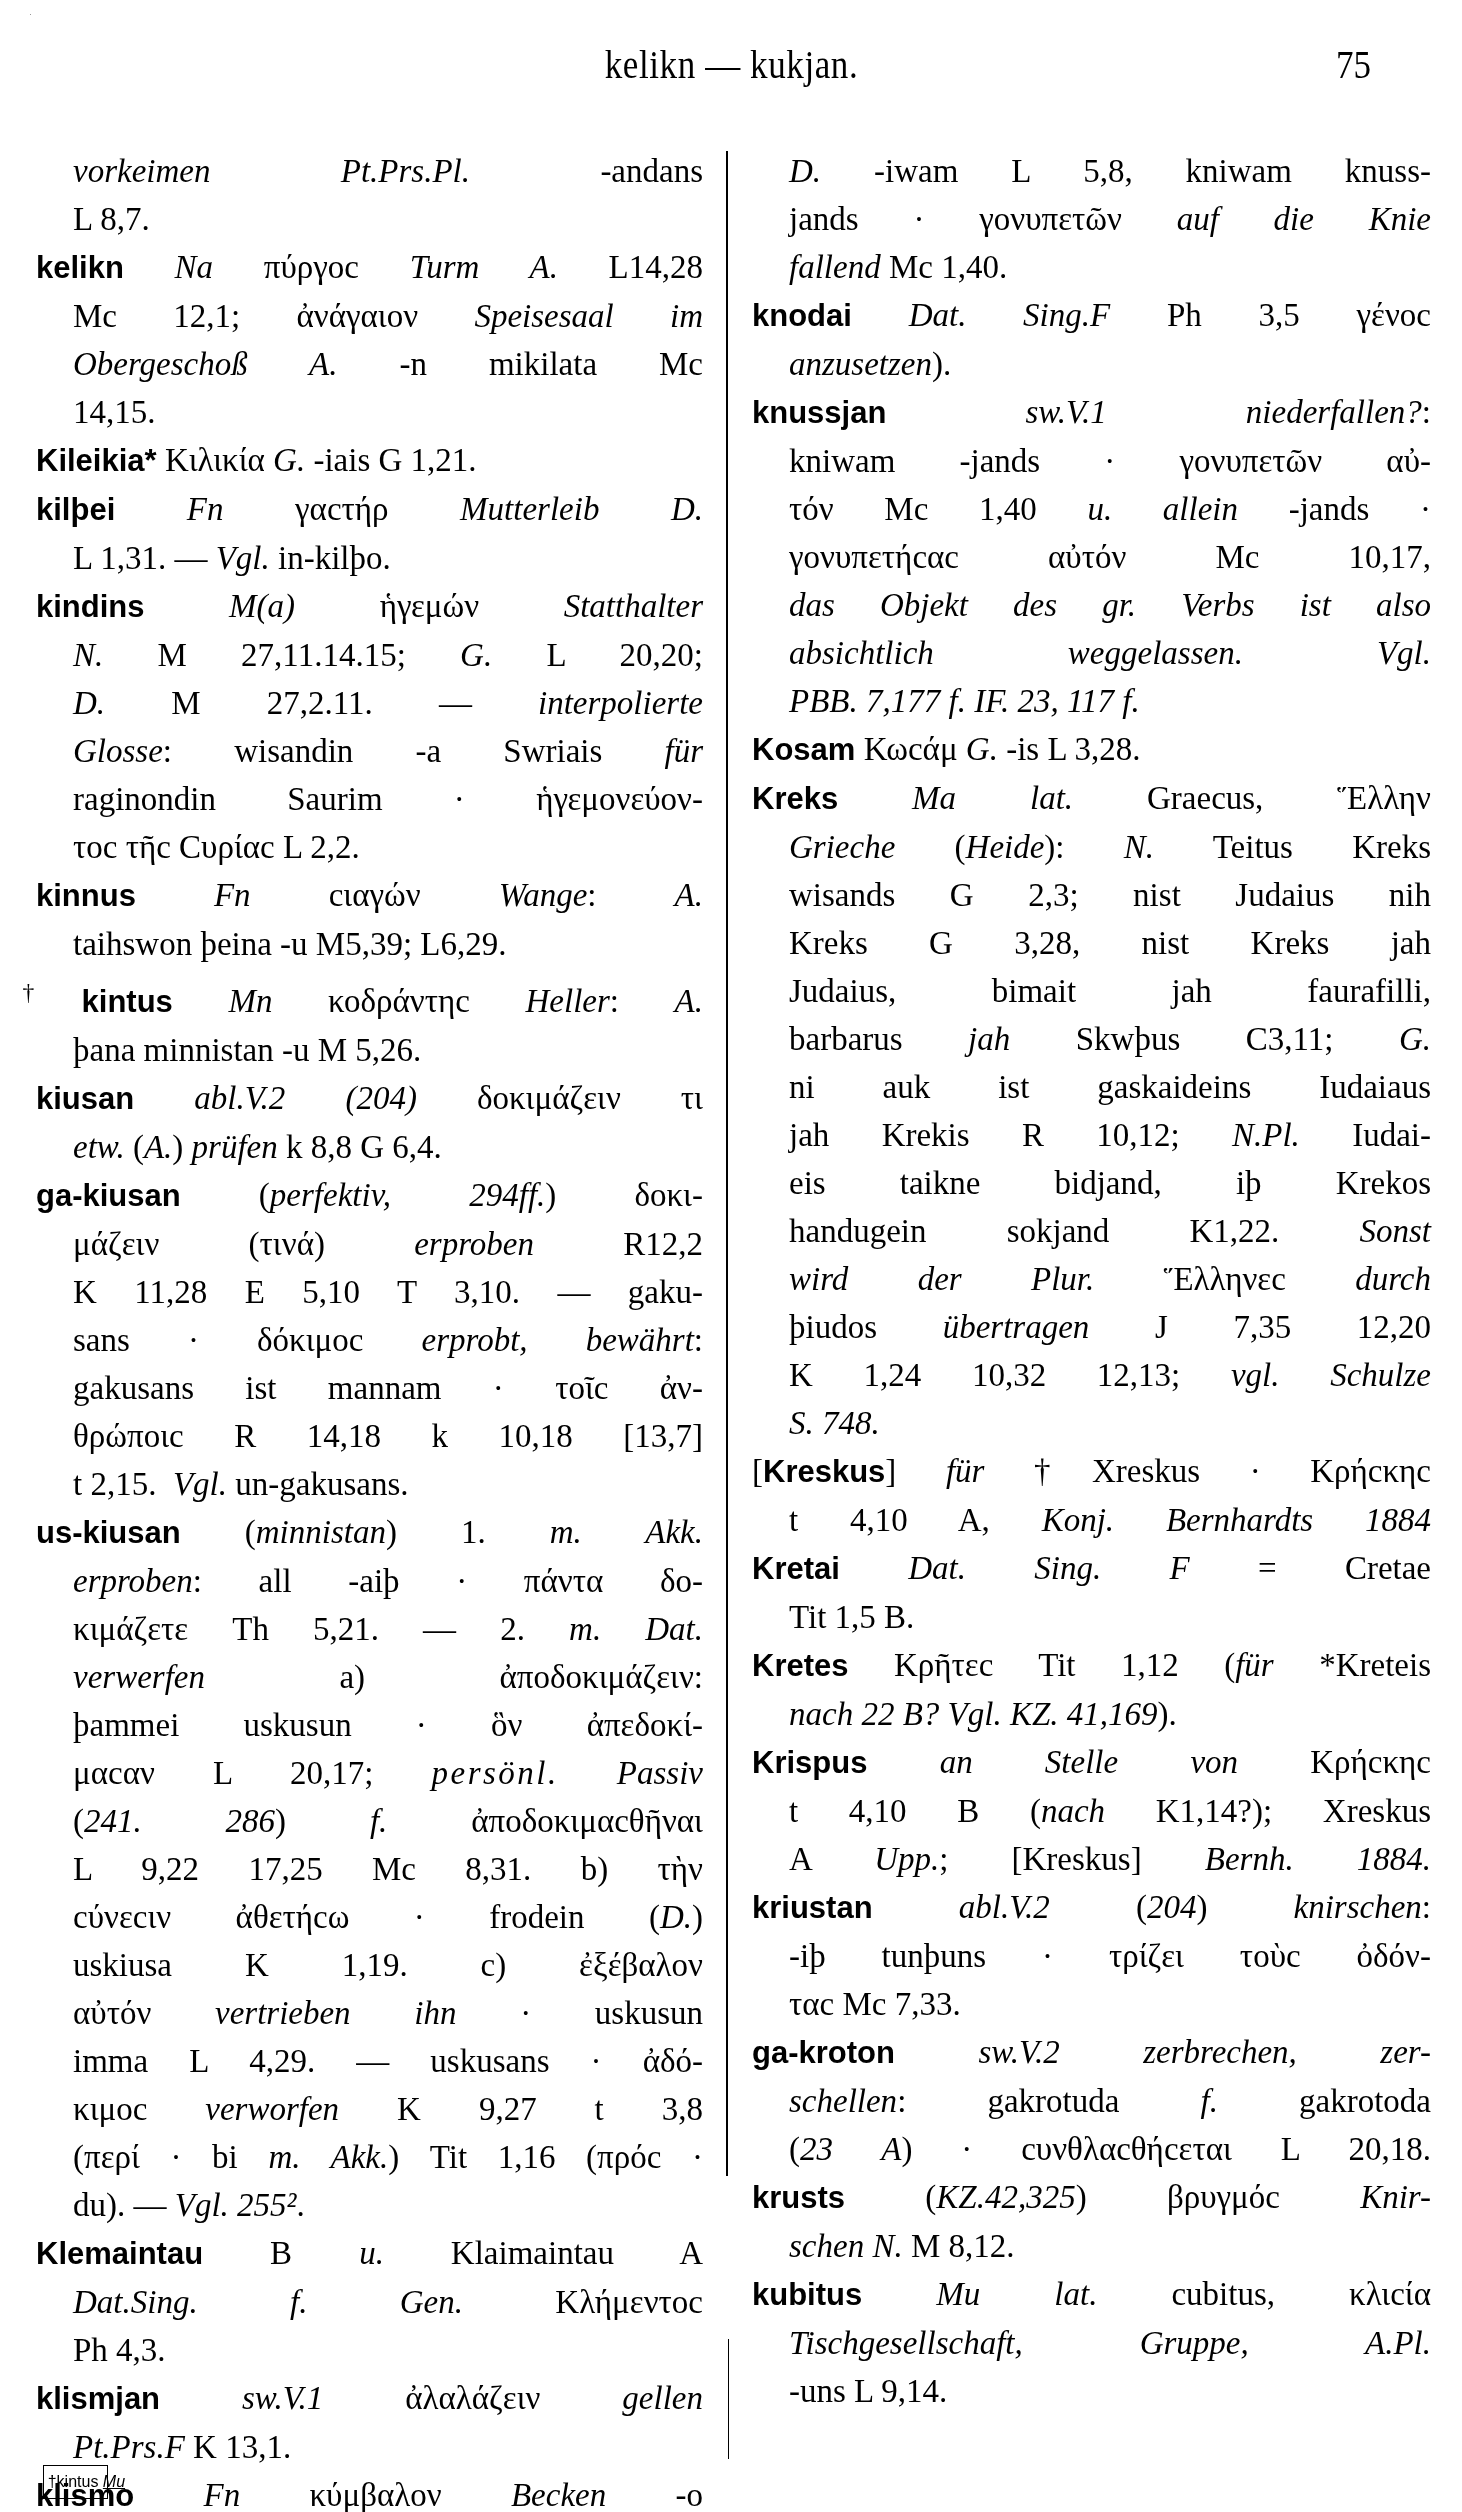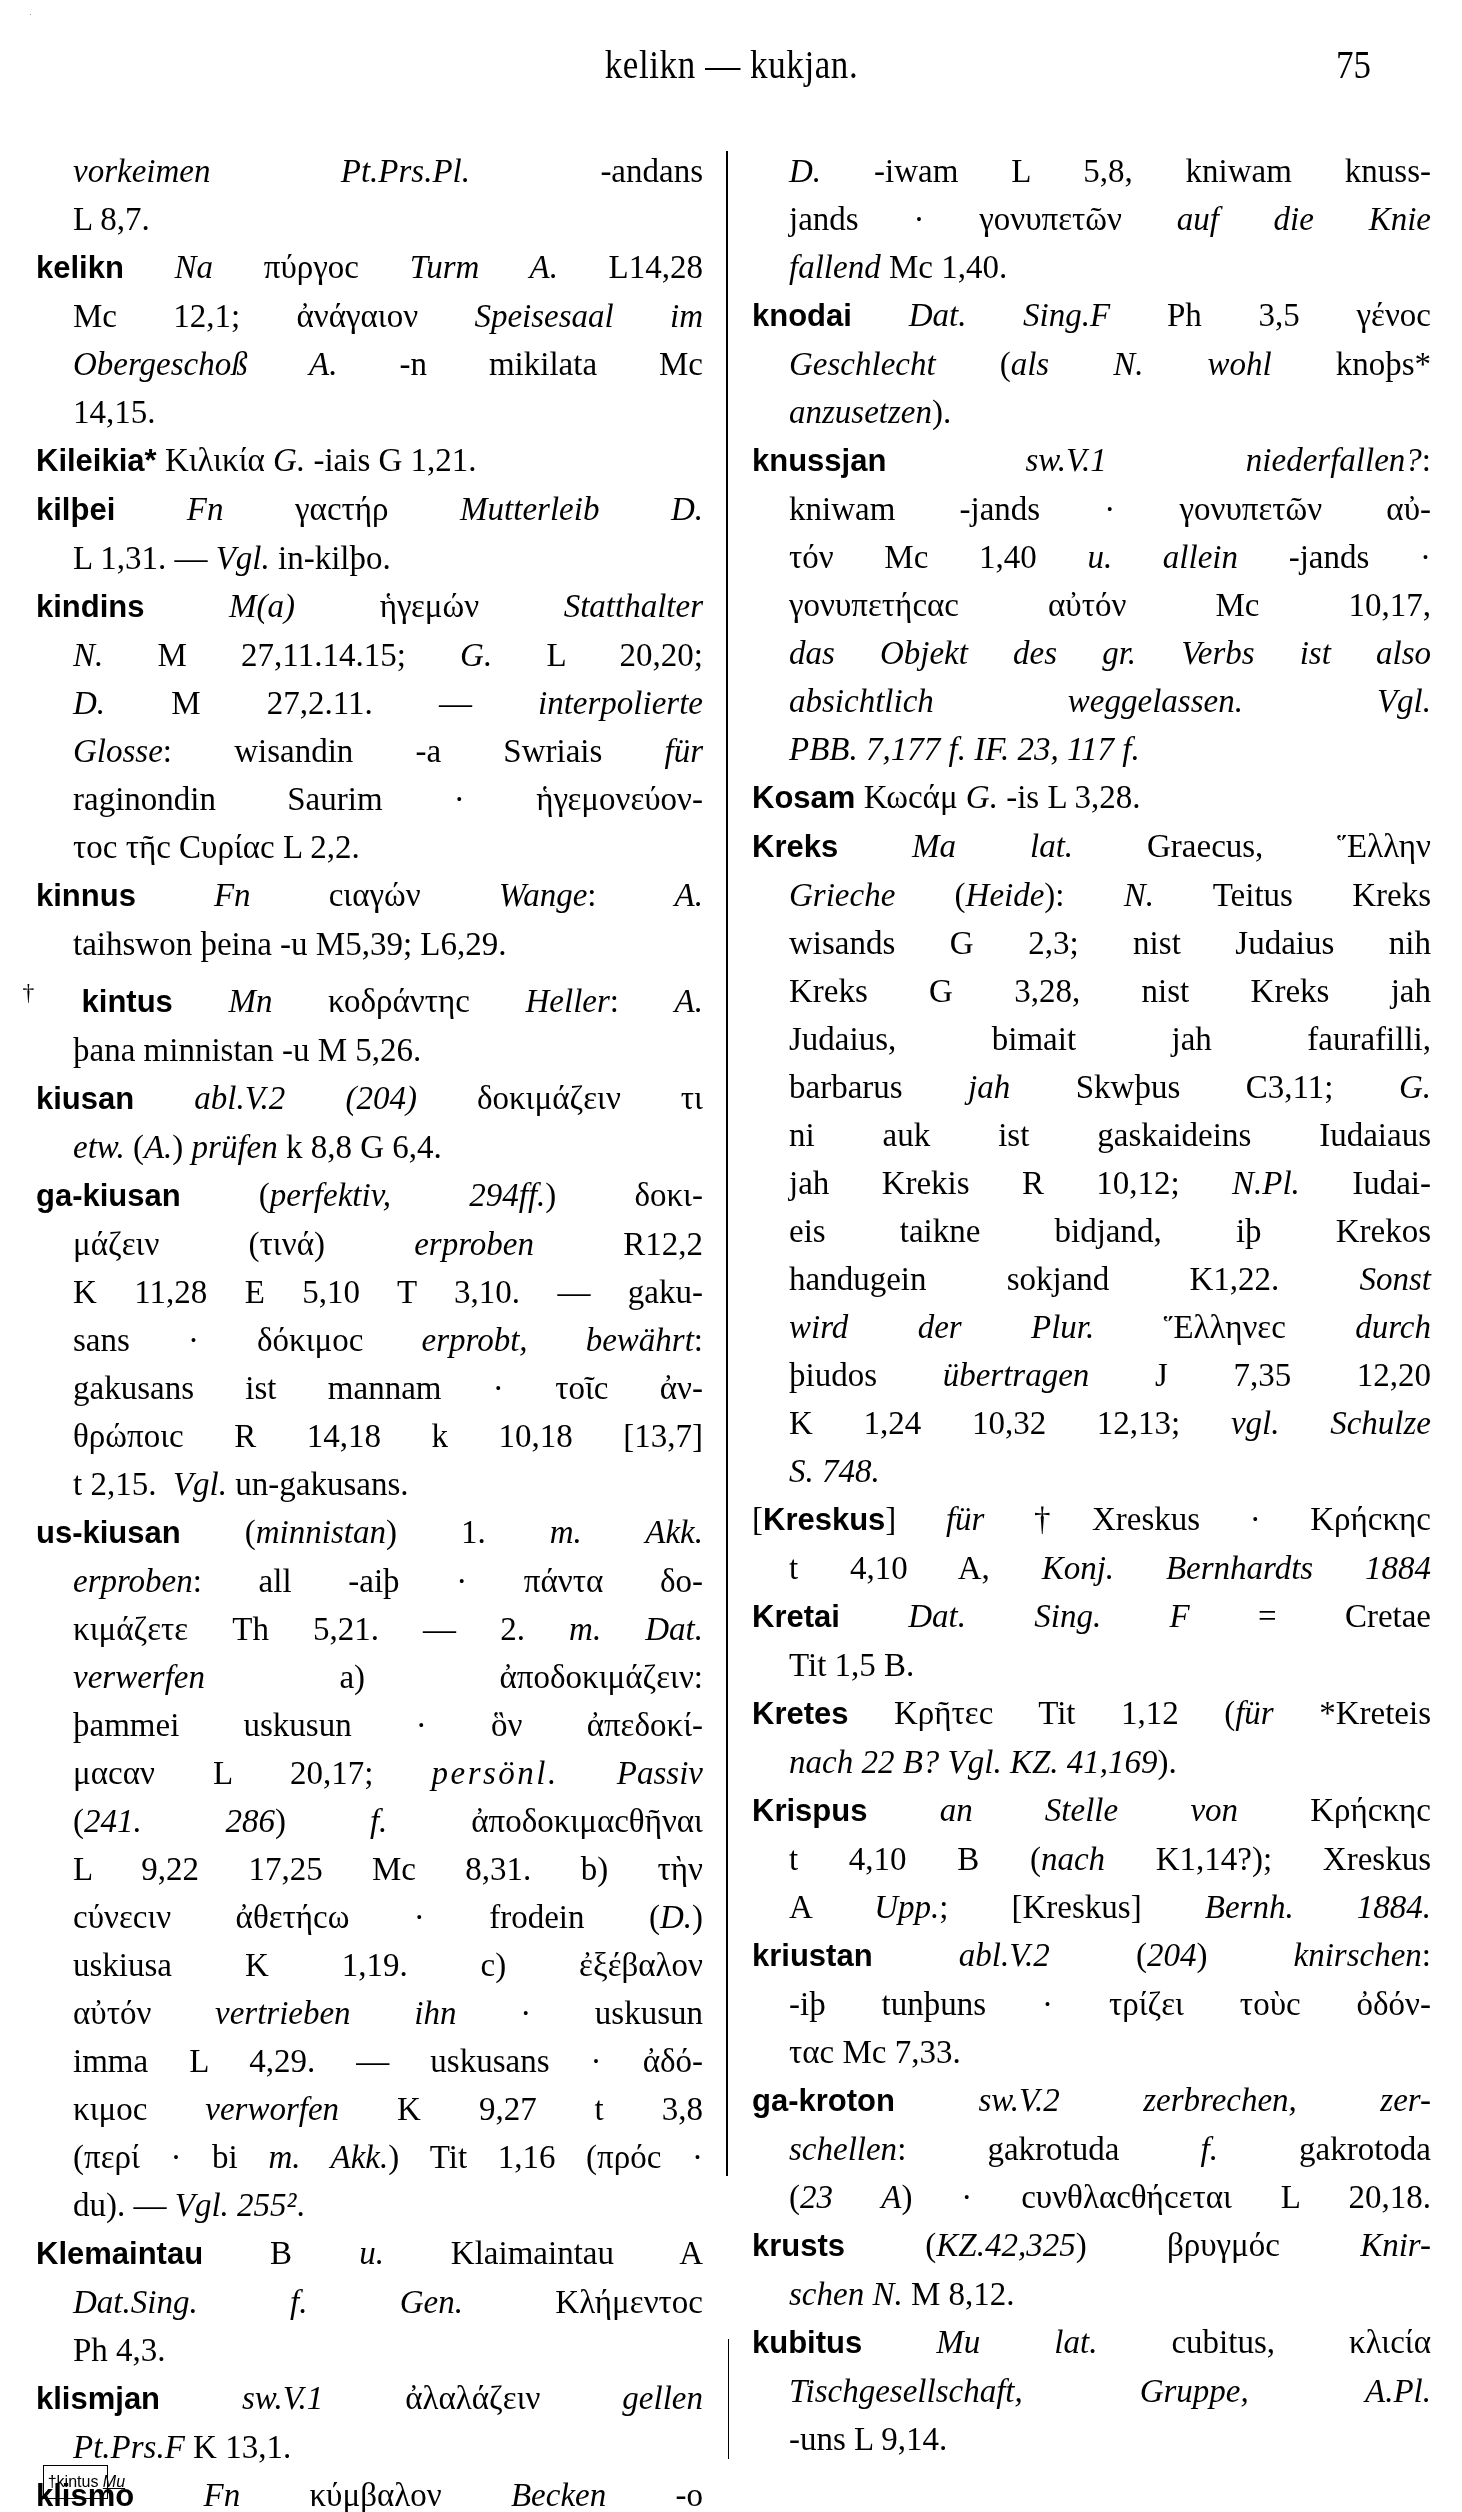--- a/index.html
+++ b/index.html
@@ -145,21 +145,20 @@
 </div>
 
 <div class="col col-right">
   <div class="entry">
     <span class="line ind"><span class="it">D.</span> -iwam L 5,8, kniwam knuss-</span>
     <span class="line ind">jands · γονυπετῶν <span class="it">auf die Knie</span></span>
     <span class="line ind last"><span class="it">fallend</span> Mc 1,40.</span>
   </div>
   <div class="entry">
     <span class="line"><span class="hw">knodai</span> <span class="it">Dat. Sing.F</span> Ph 3,5 γένοc</span>
-    <span class="line ind"><span class="it">Geschlecht</span> (<span class="it">als N. wohl</span> knoþs*</span>
     <span class="line ind last"><span class="it">anzusetzen</span>).</span>
   </div>
   <div class="entry">
     <span class="line"><span class="hw">knussjan</span> <span class="it">sw.V.1</span> <span class="it">niederfallen?</span>:</span>
     <span class="line ind">kniwam -jands · γονυπετῶν αὐ-</span>
     <span class="line ind">τόν Mc 1,40 <span class="it">u. allein</span> -jands ·</span>
     <span class="line ind">γονυπετήcαc αὐτόν Mc 10,17,</span>
     <span class="line ind it">das Objekt des gr. Verbs ist also</span>
     <span class="line ind it">absichtlich weggelassen. Vgl.</span>
     <span class="line ind it last">PBB. 7,177 f. IF. 23, 117 f.</span>

